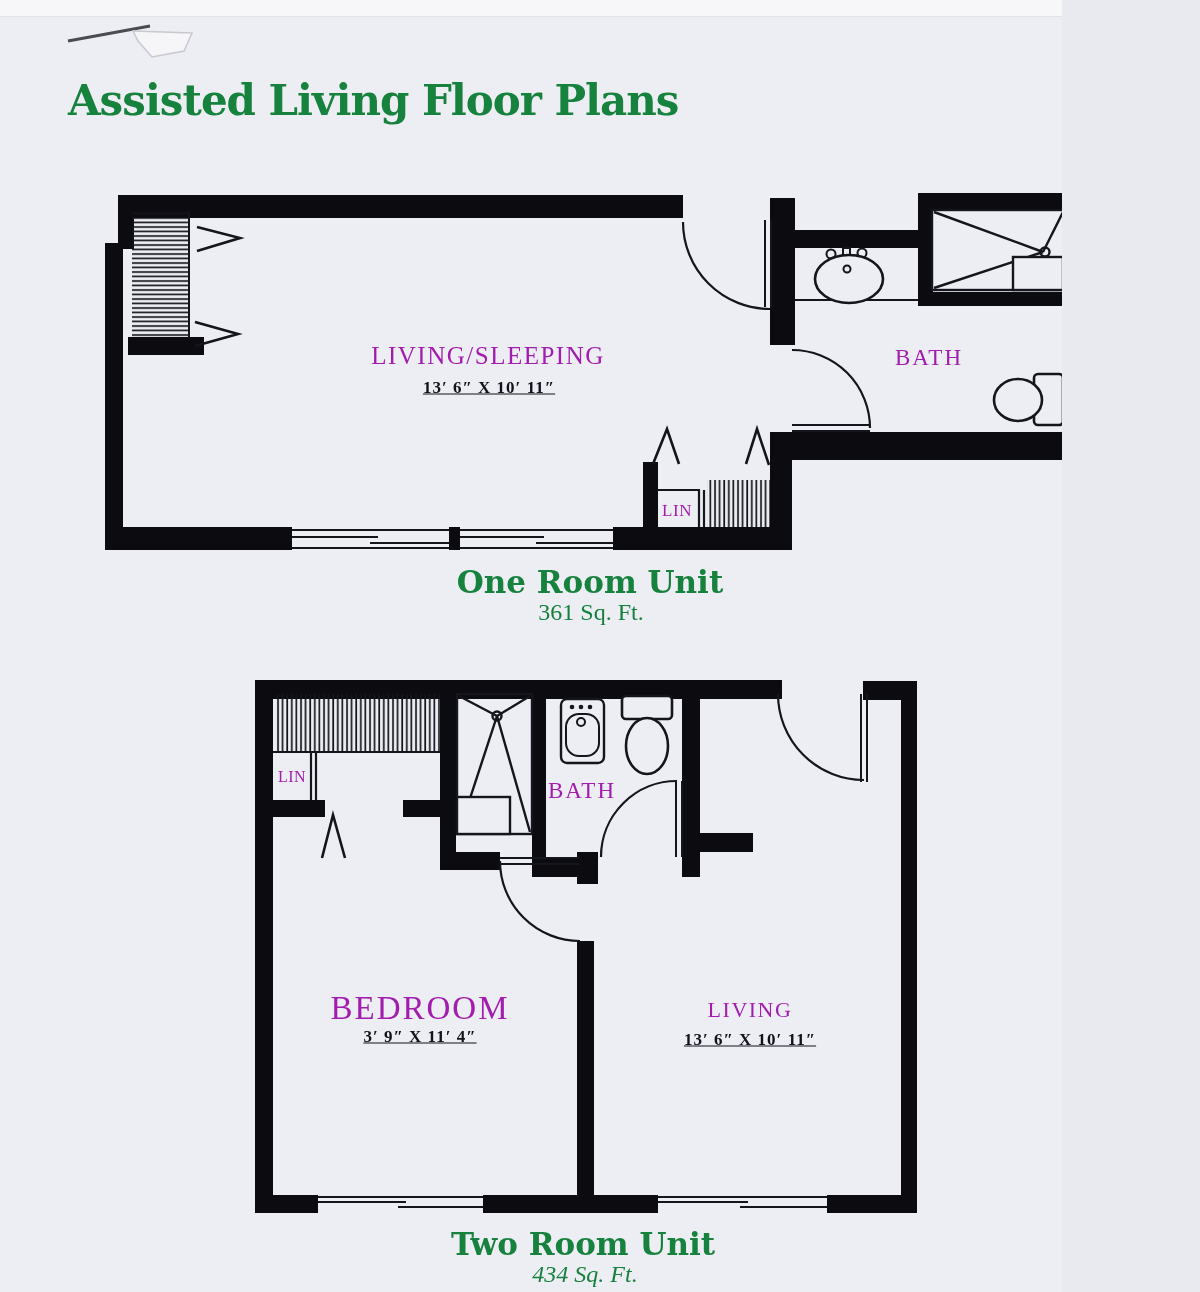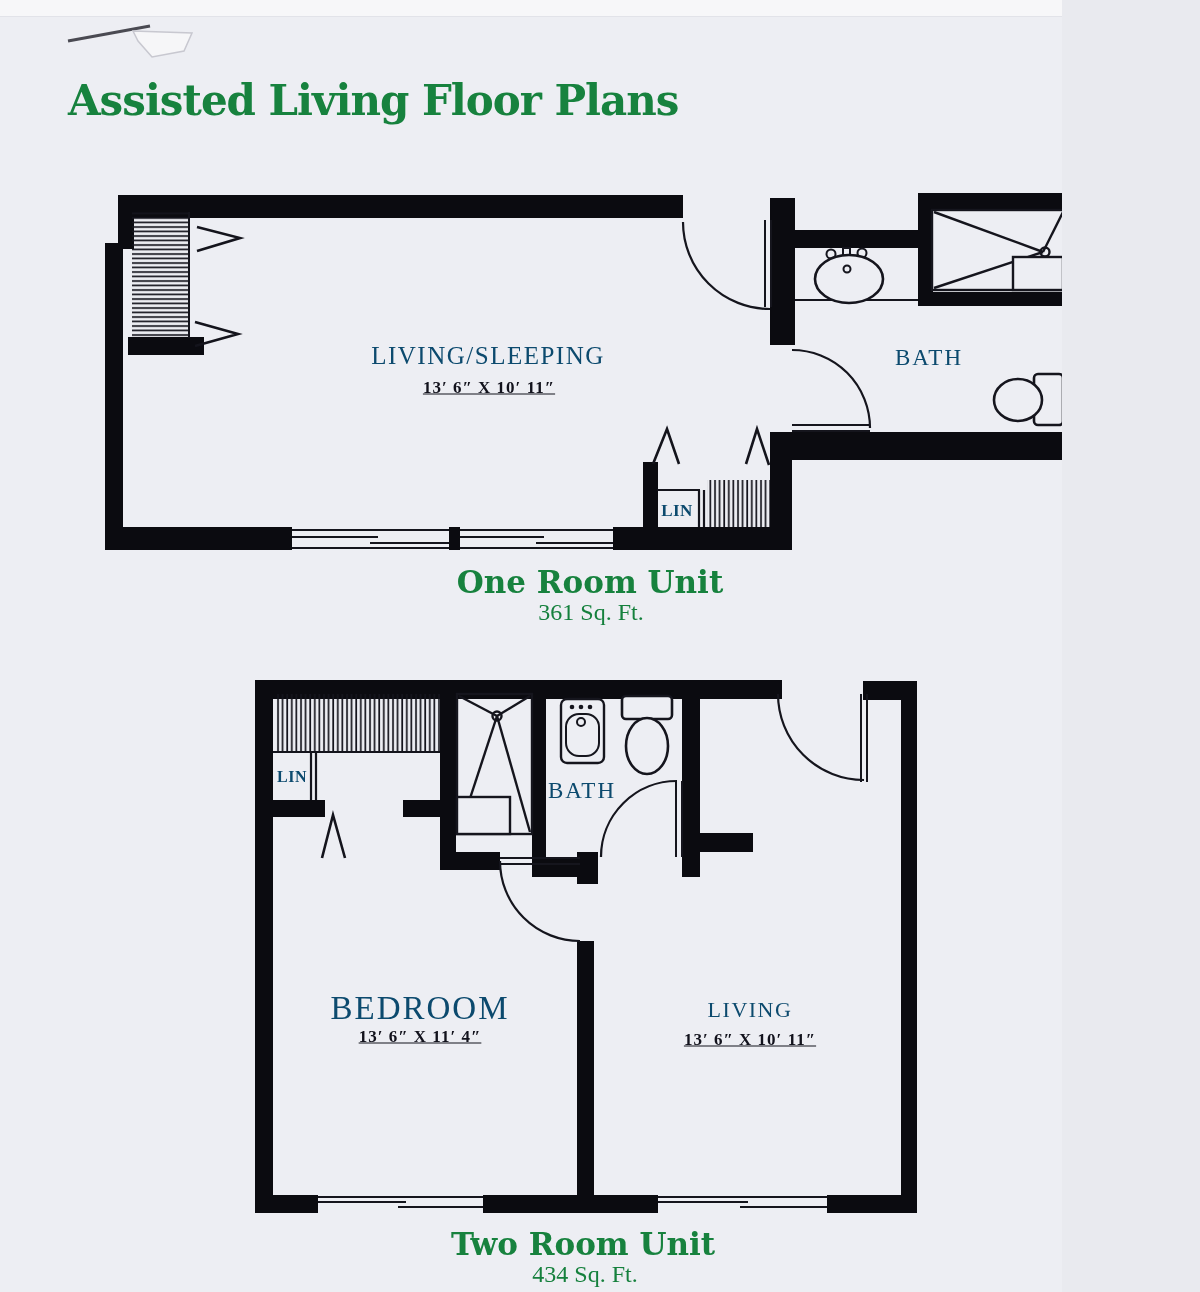--- a/index.html
+++ b/index.html
@@ -12,26 +12,26 @@
   }
   #scan-top-strip{
     position:absolute;left:0;top:0;width:1200px;height:16px;
     background:#f7f7f9;border-bottom:1px solid #e2e3e9;
   }
   #plan-svg{position:absolute;left:0;top:0;}
   .label{
     position:absolute;
     transform:translate(-50%,-50%);
     white-space:nowrap;
-    color:#0c4a6e;
+    color:#a21caf;
     line-height:1;
   }
   .room-label{font-size:25px;letter-spacing:1.5px;}
   .room-dim{font-size:17px;font-weight:bold;letter-spacing:1px;color:#12121c;text-decoration:underline;}
-  .small-label{font-size:17px;letter-spacing:0.5px;font-weight:bold;}
+  .small-label{font-size:17px;letter-spacing:0.5px;}
   .caption-green{
     font-family:"DejaVu Serif", serif;
     font-weight:bold;font-size:31px;
     color:#17823e;letter-spacing:0px;
   }
   .caption-area{font-size:24px;color:#15803d;}
   #page-title{
     position:absolute;left:68px;top:76px;
     font-family:"DejaVu Serif", serif;
     font-weight:bold;font-size:42px;letter-spacing:-1px;
@@ -259,19 +259,19 @@
   <div class="label room-label" style="left:488px;top:355px;">LIVING/SLEEPING</div>
   <div class="label room-dim" style="left:489px;top:387px;">13′ 6″ X 10′ 11″</div>
   <div class="label room-label" style="left:929px;top:357px;font-size:23px;letter-spacing:2px;">BATH</div>
   <div class="label small-label" style="left:677px;top:510px;">LIN</div>
   <div class="label caption-green" style="left:590px;top:582px;">One Room Unit</div>
   <div class="label caption-area" style="left:591px;top:612px;">361 Sq. Ft.</div>
 
   <div class="label room-label" style="left:582px;top:790px;font-size:23px;letter-spacing:2px;">BATH</div>
   <div class="label small-label" style="left:292px;top:777px;font-size:16px;">LIN</div>
   <div class="label room-label" style="left:420px;top:1008px;font-size:33px;letter-spacing:2px;">BEDROOM</div>
-  <div class="label room-dim" style="left:420px;top:1036px;">13′ 6″ X 11′ 4″</div>
+  <div class="label room-dim" style="left:420px;top:1036px;">3′ 9″ X 11′ 4″</div>
   <div class="label room-label" style="left:750px;top:1010px;font-size:22px;text-align:center;">LIVING</div>
   <div class="label room-dim" style="left:750px;top:1039px;">13′ 6″ X 10′ 11″</div>
   <div class="label caption-green" style="left:583px;top:1244px;">Two Room Unit</div>
-  <div class="label caption-area" style="left:585px;top:1274px;">434 Sq. Ft.</div>
+  <div class="label caption-area" style="left:585px;top:1274px;font-style:italic;">434 Sq. Ft.</div>
 
 </div>
 
 </body></html>

